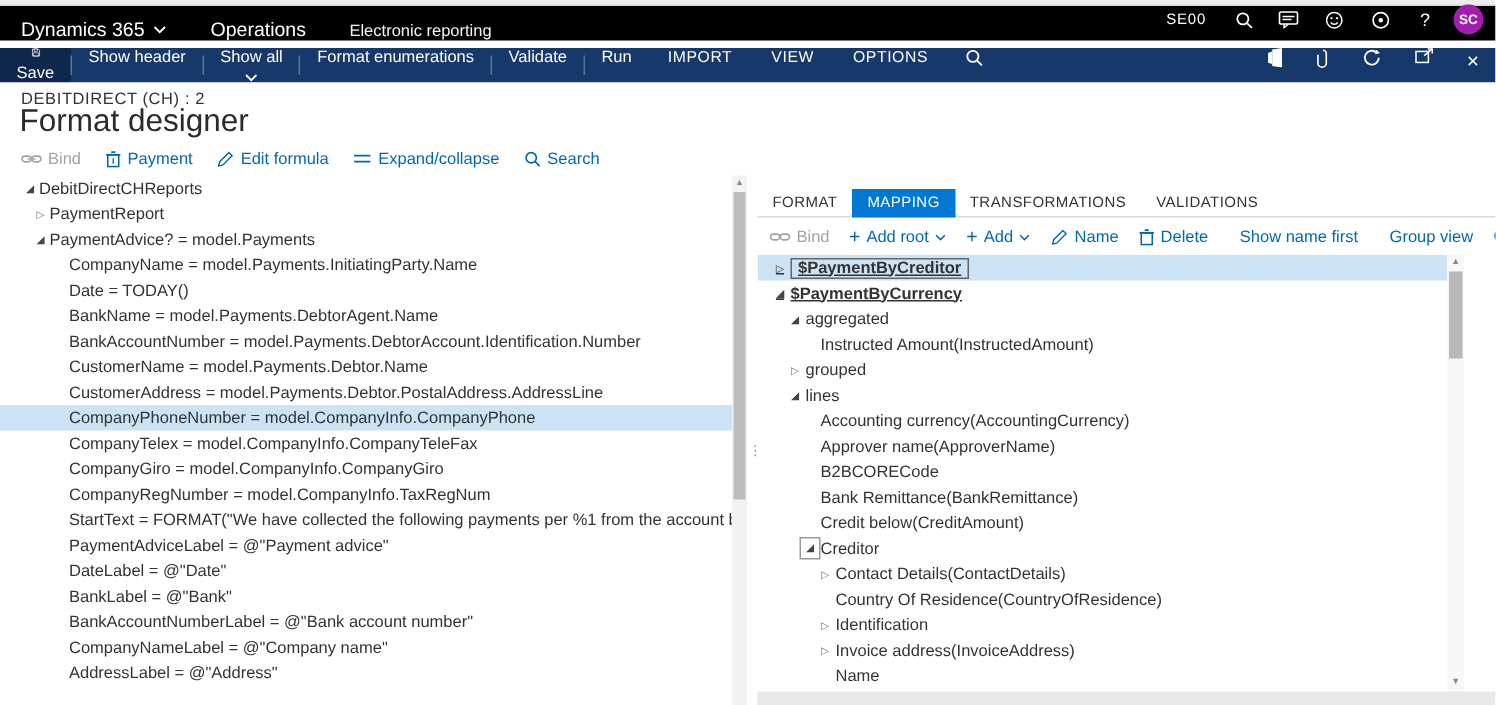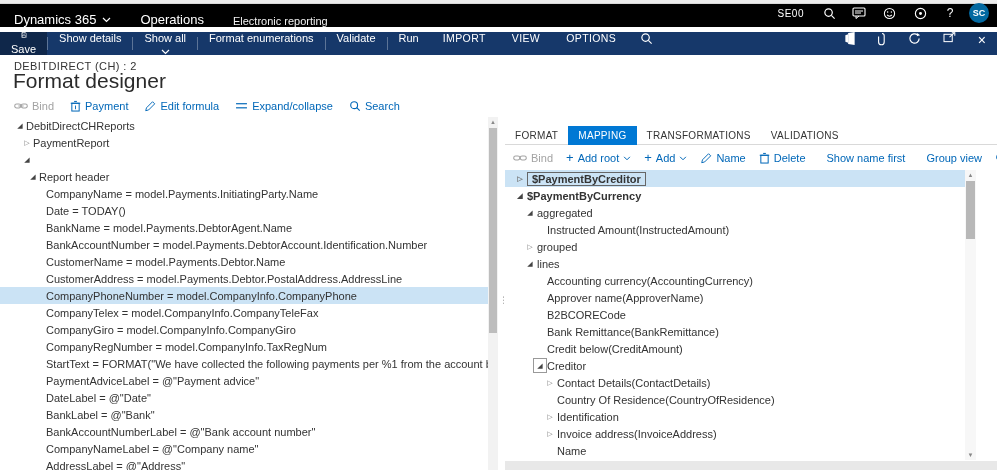--- a/index.html
+++ b/index.html
@@ -15,21 +15,21 @@
   .nav-black .seg { display:flex; align-items:center; padding:0 14px; }
   .nav-black .brand { font-size:13px; gap:6px; }
   .nav-black .appname { font-size:13px; }
   .nav-black .pagename { font-size:11px; color:#f2f2f2; }
   .vdiv { width:1px; background:rgba(255,255,255,.45); margin:5px 0; }
   .nav-black .spacer { flex:1; }
   .nav-black .right { display:flex; align-items:center; gap:0; }
   .env { font-size:10px; letter-spacing:.5px; padding:0 10px; }
   .icon-btn { width:30px; height:28px; display:flex; align-items:center; justify-content:center; cursor:pointer; }
   .help-glyph { font-size:12px; color:#fff; }
-  .avatar { width:20px; height:20px; border-radius:50%; background:#0369a1; color:#fff; font-size:9px; display:flex; align-items:center; justify-content:center; margin:0 8px 0 4px; font-weight:bold; }
+  .avatar { width:20px; height:20px; border-radius:50%; background:#a21caf; color:#fff; font-size:9px; display:flex; align-items:center; justify-content:center; margin:0 8px 0 4px; font-weight:bold; }
 
   
   .nav-blue { position:absolute; top:32px; left:0; right:0; height:23px; background:#16386a; display:flex; align-items:stretch; color:#fff; }
   .act { display:flex; align-items:center; gap:5px; padding:0 11px; font-size:11px; color:#fff; cursor:pointer; white-space:nowrap;flex-direction:column; }
   .act.save-block { background:rgba(0,0,0,.30); }
   .act.caps { font-size:10.5px; letter-spacing:.4px; padding:0 13px; }
   .bsep { width:1px; background:rgba(255,255,255,.30); margin:5px 0; }
   .nav-blue .spacer { flex:1; }
 
   
@@ -66,21 +66,21 @@
   .tabs-row { position:absolute; top:42px; left:0; right:0; height:19px; display:flex; border-bottom:1px solid #d9d9d9; }
   .tab { padding:0 10px; height:19px; line-height:19px; font-size:10px; letter-spacing:.3px; color:#333; cursor:pointer; }
   .tab.active { background:#0078d4; color:#fff; }
 
   .rp-toolbar { position:absolute; top:66px; left:8px; right:8px; height:16px; display:flex; align-items:center; }
   .rp-toolbar .lnk { margin-right:13px; }
 
   .rp-tree { position:absolute; top:86px; left:0; right:32px; height:290px; overflow:hidden; }
   .r-lvl0 { padding-left:8px; } .r-lvl1 { padding-left:18px; } .r-lvl2 { padding-left:28px; } .r-lvl3 { padding-left:38px; }
   .rp-tree .tw { flex:0 0 14px; width:14px; }
-  .rp-tree .row.root { font-weight:bold; }
+  .rp-tree .row.root { font-weight:bold;text-decoration:underline; }
   .rp-tree .row.selected .label { border:1px solid #666; padding:0 4px; }
   .rp-tree .row.focus-tw .tw { border:1px solid #999; background:#fff; height:15px; line-height:13px; }
 
   .rp-scroll { position:absolute; top:86px; right:21px; width:11px; height:290px; background:#f7f7f7; }
   .rp-thumb { position:absolute; top:11px; left:1px; width:9px; height:58px; background:#b8b8b8; cursor:pointer; }
   .rp-scroll .scroll-arrow.bottom { position:absolute; bottom:0; left:0; right:0; }
 
   .gray-strip { position:absolute; top:377px; left:0; right:0; height:26px; background:#e8e8e8; }
   .rp-footer { position:absolute; top:404px; left:8px; right:8px; height:22px; display:flex; align-items:center; gap:8px; }
   .foot-btn { width:22px; height:18px; display:flex; align-items:center; justify-content:center; cursor:pointer; }
@@ -145,21 +145,21 @@
     <div class="act save-block">
       <svg width="12" height="12" viewBox="0 0 14 14">
           <path d="M1.5 1.5 h9 l2 2 v9 h-11 z" fill="none" stroke="#fff" stroke-width="1.1"></path>
           <rect x="4" y="1.5" width="5.5" height="3.5" fill="none" stroke="#fff" stroke-width="1"></rect>
           <rect x="3.5" y="7.5" width="7" height="5" fill="none" stroke="#fff" stroke-width="1"></rect>
         </svg>
       <span>Save</span>
     </div>
     <div class="bsep"></div>
     <div class="act">
-        <span>Show details</span>
+        <span>Show header</span>
       </div>
     <div class="bsep"></div>
     <div class="act">
       <span>Show all</span>
       <svg width="9" height="6" viewBox="0 0 9 6">
           <polyline points="1,1 4.5,4.5 8,1" fill="none" stroke="#fff" stroke-width="1.2"></polyline>
         </svg>
     </div>
     <div class="bsep"></div>
     <div class="act">
@@ -266,24 +266,21 @@
         <div class="row lvl0 expanded">
             <span class="tw"></span>
             <span class="label">DebitDirectCHReports</span>
           </div>
         <div class="row lvl1 collapsed">
             <span class="tw"></span>
             <span class="label">PaymentReport</span>
           </div>
         <div class="row lvl1 expanded">
             <span class="tw"></span>
-          </div>
-        <div class="row lvl2 expanded">
-            <span class="tw"></span>
-            <span class="label">Report header</span>
+            <span class="label">PaymentAdvice? = model.Payments</span>
           </div>
         <div class="row lvl3">
             <span class="tw"></span>
             <span class="label">CompanyName = model.Payments.InitiatingParty.Name</span>
           </div>
         <div class="row lvl3">
             <span class="tw"></span>
             <span class="label">Date = TODAY()</span>
           </div>
         <div class="row lvl3">

